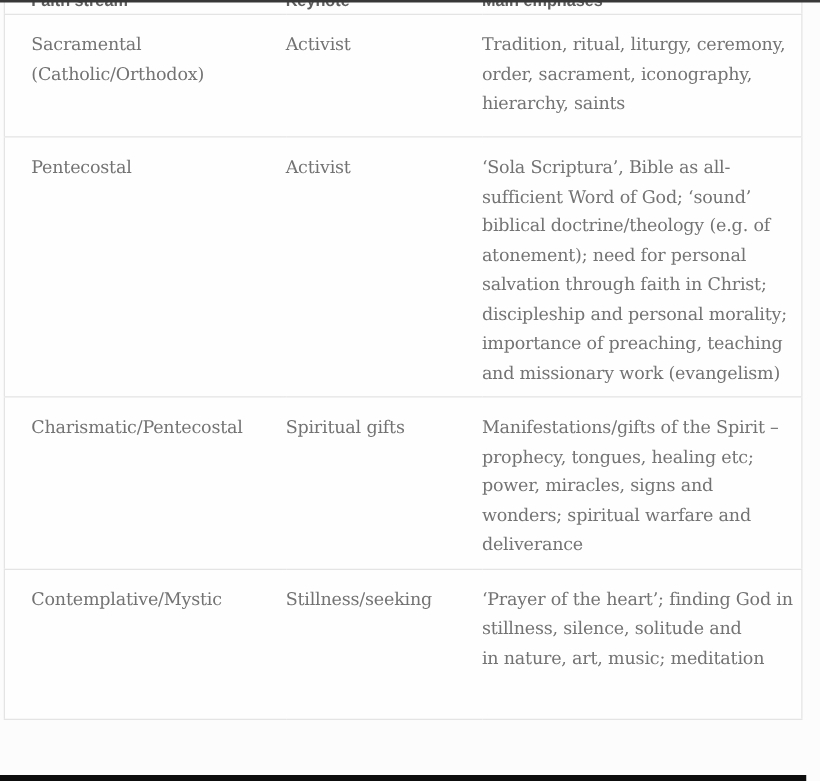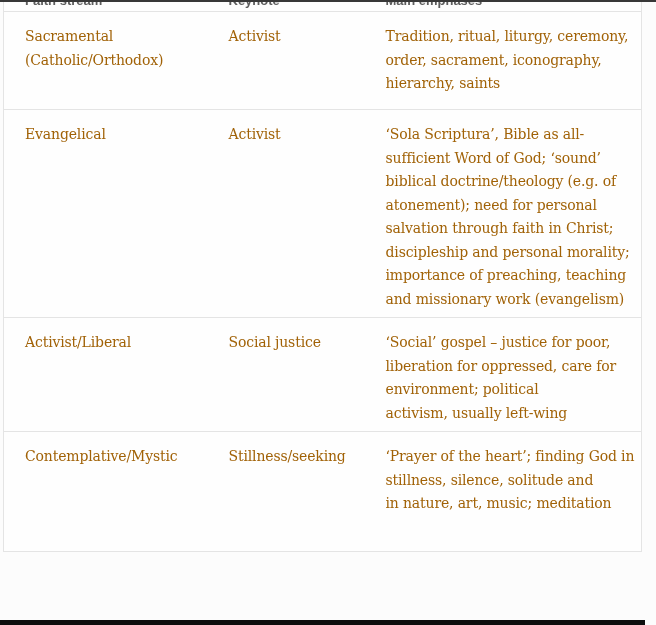--- a/index.html
+++ b/index.html
@@ -51,21 +51,21 @@
     font-weight: bold;
     font-size: 13px;
     color: #5d5d5d;
   }
   th.col1 .th-clip span, td.col1 { padding-left: 21px; }
 
   td {
     padding: 13px 6px 6px 0;
     font-size: 14px;
     line-height: 23.5px;
-    color: #a16207;
+    color: #737373;
     letter-spacing: -0.15px;
     white-space: pre-line;
   }
   tr.r1 { height: 98px; }
   tr.r2 { height: 205px; }
   tr.r3 { height: 132px; }
   tr.r4 { height: 107px; }
   tr.r5 { height: 120px; }
 </style>
 </head>
@@ -100,38 +100,39 @@
     </tr>
     <tr class="r1">
       <td class="col1">Sacramental
 (Catholic/Orthodox)</td>
       <td>Activist</td>
       <td>Tradition, ritual, liturgy, ceremony,
 order, sacrament, iconography,
 hierarchy, saints</td>
     </tr>
     <tr class="r2">
-      <td class="col1">Evangelical</td>
+      <td class="col1">Pentecostal</td>
       <td>Activist</td>
       <td>‘Sola Scriptura’, Bible as all-
 sufficient Word of God; ‘sound’
 biblical doctrine/theology (e.g. of
 atonement); need for personal
 salvation through faith in Christ;
 discipleship and personal morality;
 importance of preaching, teaching
 and missionary work (evangelism)</td>
     </tr>
-    <tr class="r4">
-      <td class="col1">Activist/Liberal</td>
-      <td>Social justice</td>
-      <td>‘Social’ gospel – justice for poor,
-liberation for oppressed, care for
-environment; political
-activism, usually left-wing</td>
+    <tr class="r3">
+      <td class="col1">Charismatic/Pentecostal</td>
+      <td>Spiritual gifts</td>
+      <td>Manifestations/gifts of the Spirit –
+prophecy, tongues, healing etc;
+power, miracles, signs and
+wonders; spiritual warfare and
+deliverance</td>
     </tr>
     <tr class="r5">
       <td class="col1">Contemplative/Mystic</td>
       <td>Stillness/seeking</td>
       <td>‘Prayer of the heart’; finding God in
 stillness, silence, solitude and
 in nature, art, music; meditation</td>
     </tr>
   </tbody>
     </table>

